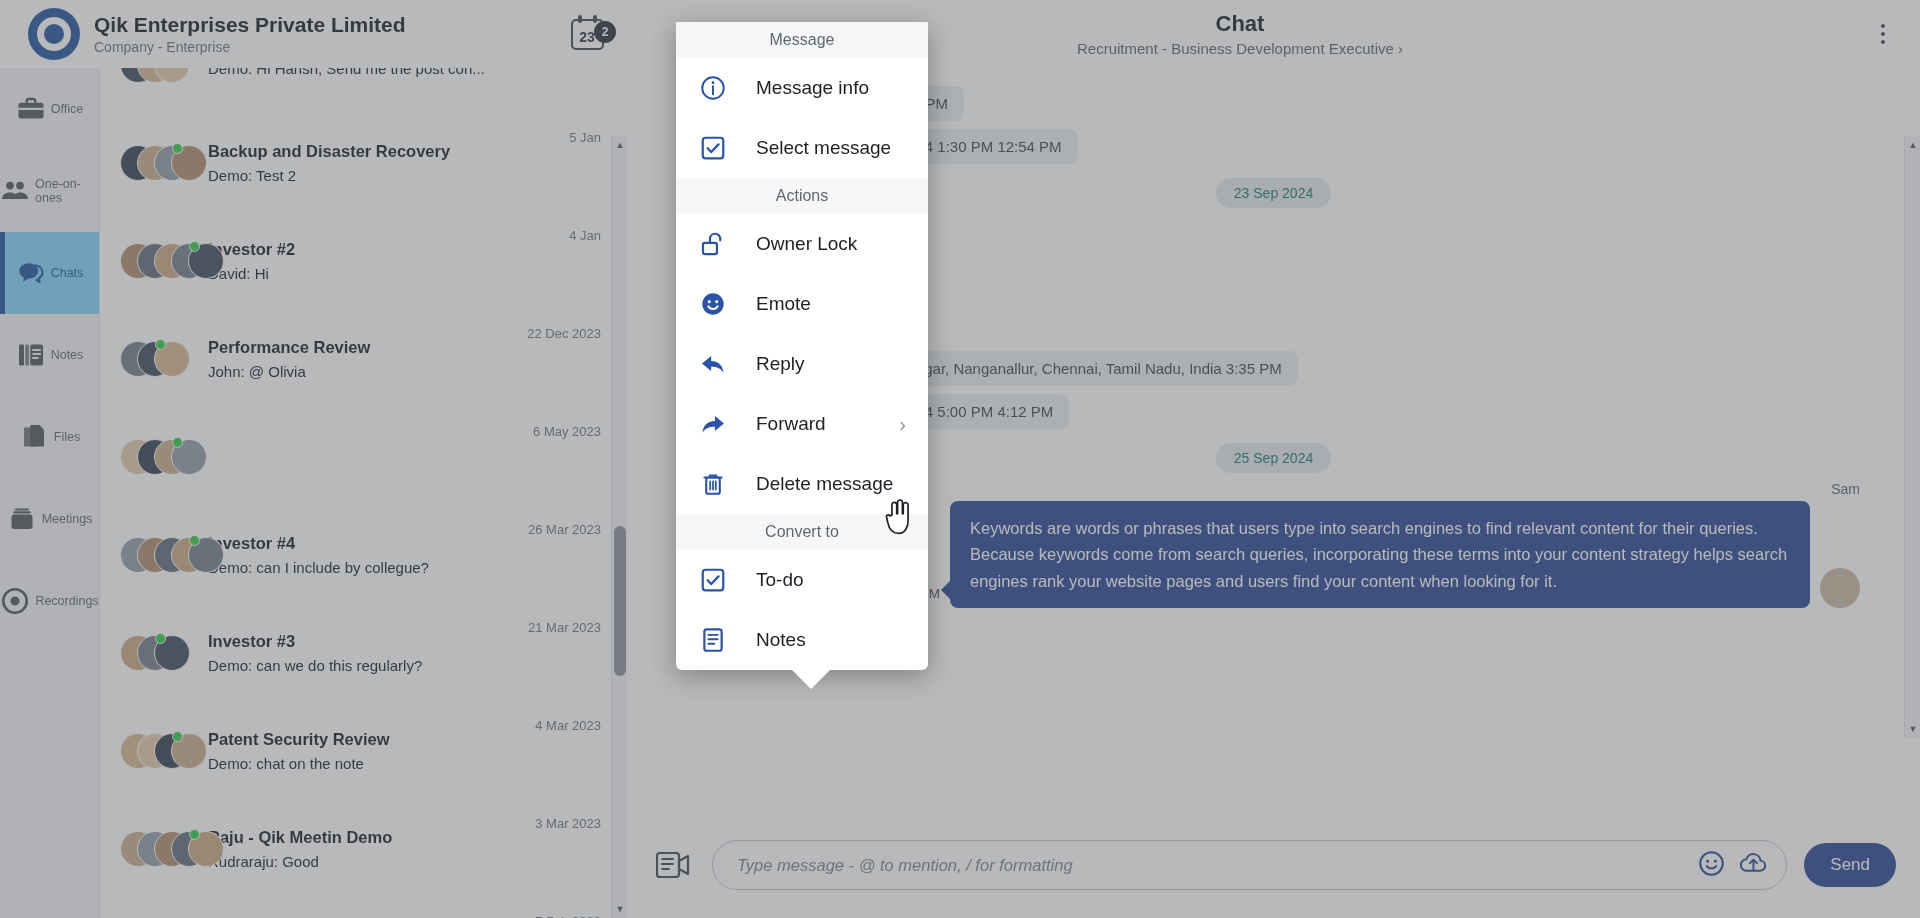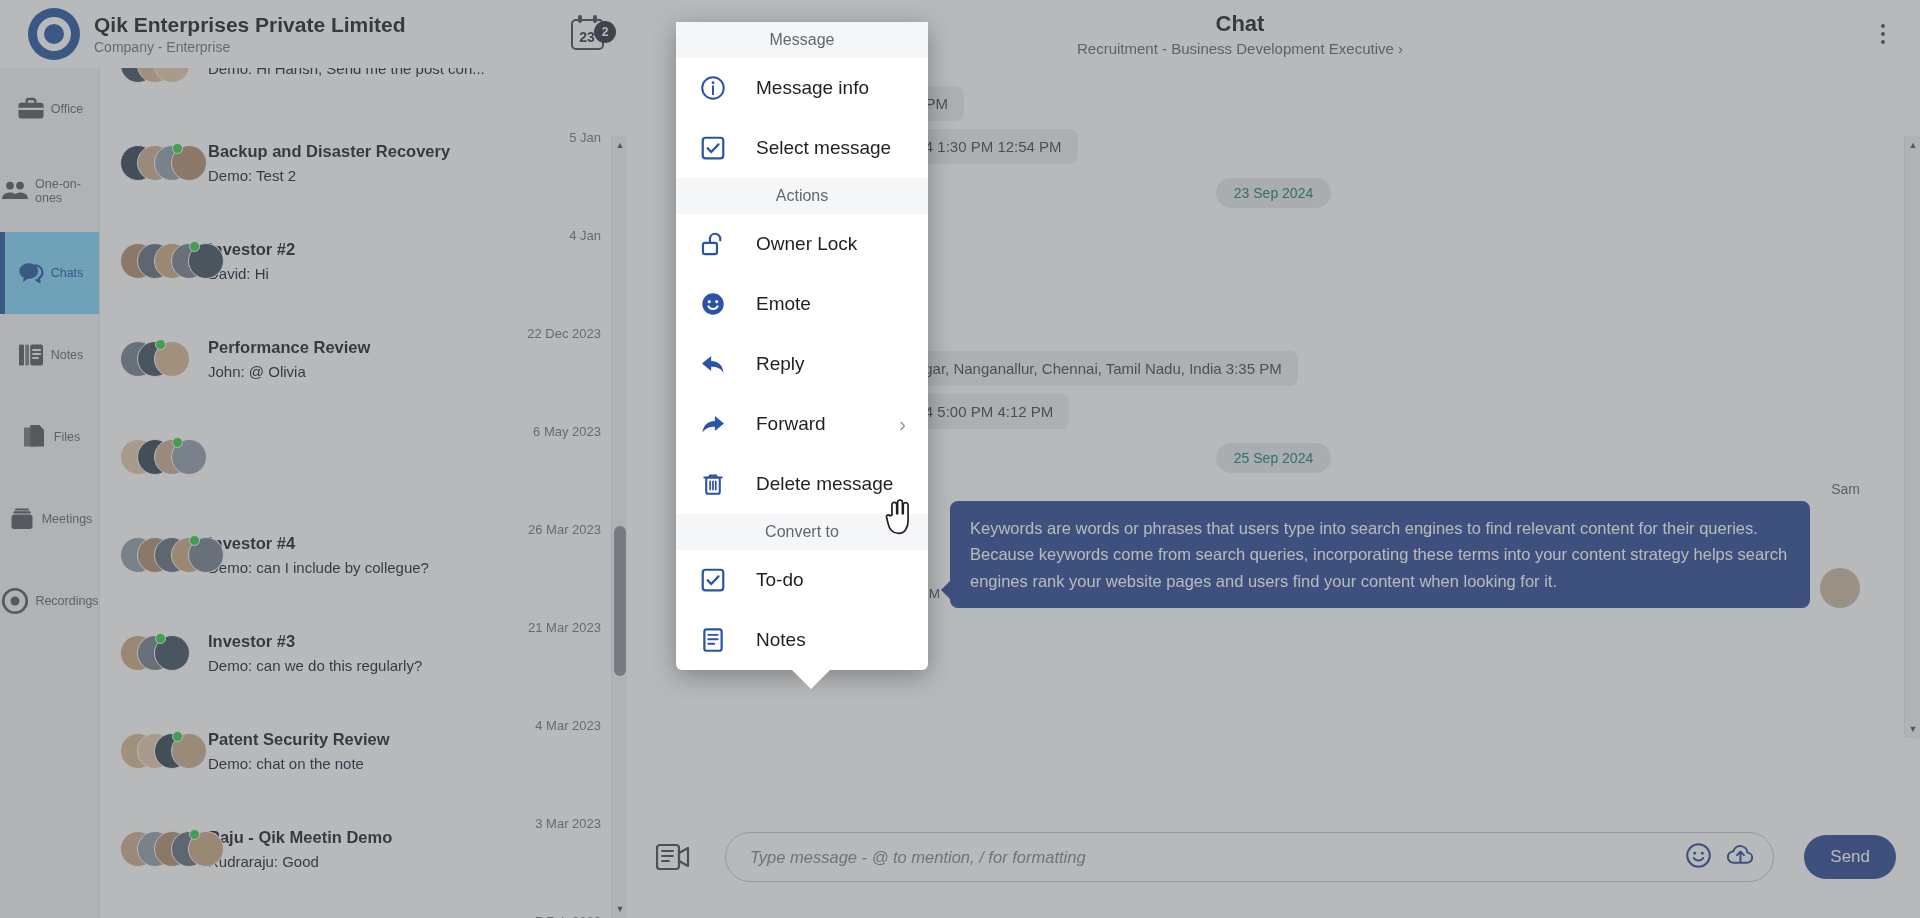--- a/index.html
+++ b/index.html
@@ -68,21 +68,21 @@
   .center-chip span{ display:inline-block; background:#e7e9ec;color:#0f766e;font-size:14px;padding:7px 18px;border-radius:16px;}
   .sender-name{ text-align:right; font-size:14px;color:#5c6167; margin:8px 0 4px 0;}
   .out-line{ display:flex; justify-content:flex-end; align-items:flex-end; gap:10px;}
   .tickt{ font-size:13.5px;color:#4a4f55; display:flex;align-items:center;gap:7px; padding-bottom:6px;}
   .tickt .ck{ color:#1b4f9c; font-size:15px;}
   .bub-r{ position:relative; max-width:860px; background:#23418f;color:#ffffff;font-size:16.5px;line-height:1.6; padding:14px 20px;border-radius:8px;}
   .bub-r:after{content:"";position:absolute;left:-9px;bottom:9px;border:9px solid transparent;border-right-color:#23418f;border-left:0;}
   .av-r{ width:40px;height:40px;border-radius:50%;background:#cdb59d;flex:none;}
 
   
-  .composer{ position:absolute; left:627px; right:0; bottom:16px; height:90px; background:#ffffff; display:flex;align-items:center;gap:30px; padding:0 24px;justify-content:center;}
+  .composer{ position:absolute; left:627px; right:0; bottom:8px; height:90px; background:#ffffff; display:flex;align-items:center;gap:17px; padding:0 24px;justify-content:center;}
   .comp-left{ width:44px;height:42px;display:flex;align-items:center;justify-content:center;cursor:pointer;}
   .inputwrap{ flex:1; height:50px; border:1px solid #c3c7cc;border-radius:25px; display:flex;align-items:center;padding:0 16px 0 24px;gap:14px;background:#fff;}
   .inputwrap .ph{ flex:1; font-size:16.5px;color:#7c8187;font-style:italic;}
   .send-btn{ background:#23418f;color:#fff;border:0;border-radius:25px;height:44px;padding:0 26px;font-size:17px;font-family:inherit;cursor:pointer;}
   .conv-scroll{ position:absolute; right:0; top:68px; bottom:90px; width:16px;background:#f2f3f5;border-left:1px solid #e3e5e8;}
 
   
   .dim { position:absolute; inset:0; background:rgba(96,100,105,0.45); z-index:50; }
 
   

